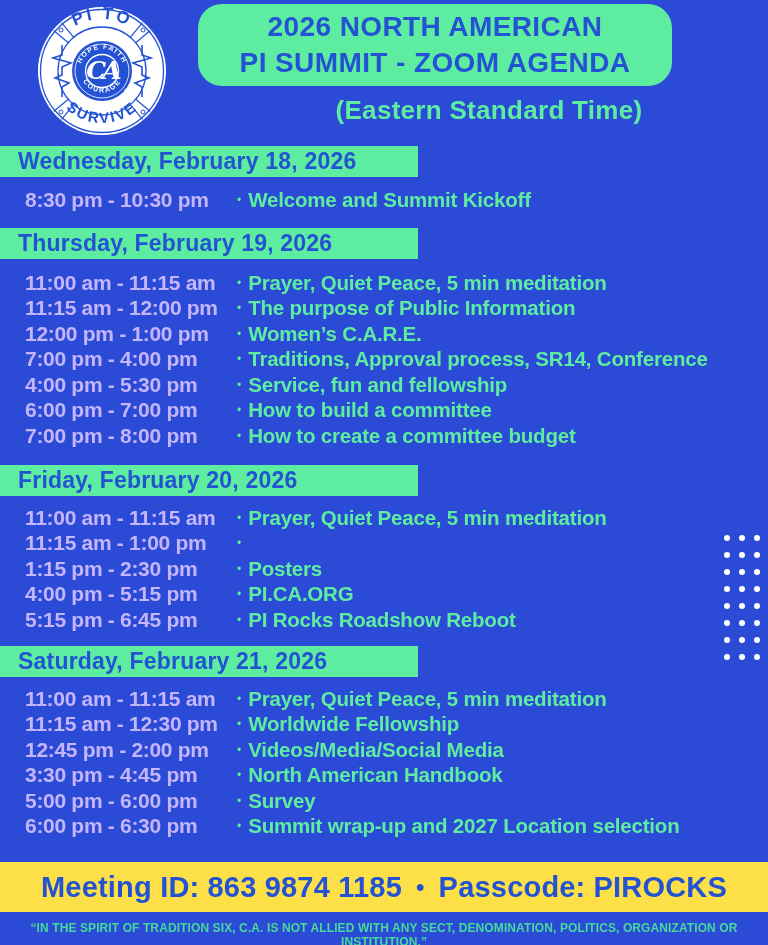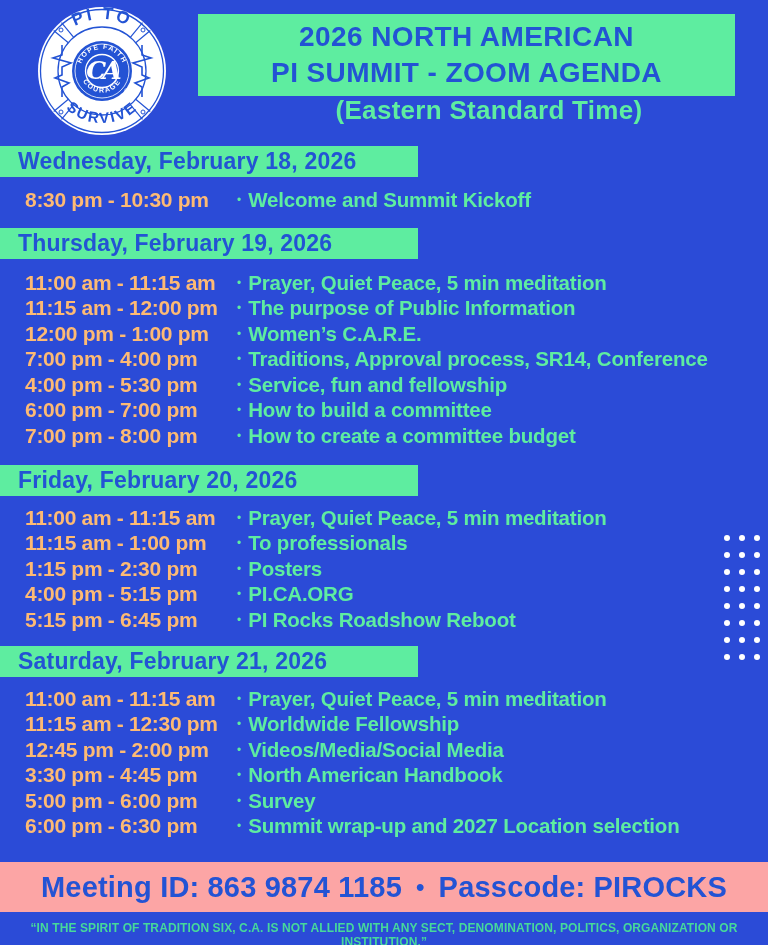--- a/index.html
+++ b/index.html
@@ -5,63 +5,64 @@
   html,body { margin:0; padding:0; background:#1b2f8a; }
   .page {
     position:relative; width:768px; height:945px; margin:0 auto;
     background:#2B4BD7; overflow:hidden;
     font-family:"Liberation Sans", sans-serif;
     -webkit-font-smoothing:antialiased;
   }
   
   .logo { position:absolute; left:36px; top:5px; width:132px; height:132px; }
   .header-banner {
-    position:absolute; left:198px; top:14px; width:537px; height:82px;
+    position:absolute; left:198px; top:4px; width:474px; height:82px;
     background:#5EEDA0; color:#2353D4;
     display:flex; flex-direction:column; justify-content:center;
     text-align:center; font-weight:bold; font-size:28px; line-height:36px;
     letter-spacing:0.4px;
+    border-radius:24px;
   }
   .subtitle {
     position:absolute; left:204px; top:95px; width:570px;
     text-align:center; color:#5EEDA0; font-size:26px; font-weight:bold;
     letter-spacing:0.3px;
   }
   
   .day { position:absolute; left:0; width:768px; }
   .day-0 { top:146px; } .day-1 { top:228px; } .day-2 { top:465px; } .day-3 { top:646px; }
   .day-banner {
     width:418px; height:31px; background:#5EEDA0; color:#2353D4;
     font-size:23px; font-weight:bold; line-height:31px;
     padding-left:18px; box-sizing:border-box; letter-spacing:0.2px;
   }
   .rows { margin-top:9px; }
   .day-1 .rows { margin-top:11px; }
   .row { display:flex; align-items:center; height:25.5px; padding-left:25px; }
   .day-0 .row { height:27px; }
   .time {
-    flex:none; width:212px; color:#fdba74; font-weight:bold;
+    flex:none; width:212px; color:#c4b5fd; font-weight:bold;
     font-size:21px; letter-spacing:-0.3px; white-space:nowrap;
   }
   .bullet { flex:none; color:#5EEDA0; font-size:12px; margin-right:7px; line-height:1; }
   .desc {
     color:#5EEDA0; font-weight:bold; font-size:20.5px;
     letter-spacing:-0.2px; white-space:nowrap;
   }
   
   .dots {
     position:absolute; left:724px; top:535px;
     display:grid; grid-template-columns:repeat(3,6px); grid-auto-rows:6px;
     column-gap:9px; row-gap:11px;
   }
   .dot { width:6px; height:6px; border-radius:50%; background:#FFFFFF; }
   
   .meeting-band {
     position:absolute; left:0; top:862px; width:768px; height:50px;
-    background:#fca5a5; color:#2353D4;
+    background:#fde047; color:#2353D4;
     display:flex; align-items:center; justify-content:center;
     font-size:29px; font-weight:bold; letter-spacing:0.2px; white-space:nowrap;
   }
   .meeting-band .sep { margin:0 14px; font-size:24px; }
   .meeting-band .lbl { margin-right:8px; }
   .meeting-band .gap { margin-right:8px; }
   .quote {
     position:absolute; left:0; top:921px; width:768px; text-align:center;
     color:#46D99B; font-size:12px; font-weight:bold; letter-spacing:0.1px;
   }
@@ -186,21 +187,20 @@
         <div class="day-banner">Friday, February 20, 2026</div>
         <div class="rows">
           <div class="row">
             <span class="time">11:00 am - 11:15 am</span>
             <span class="bullet">•</span>
             <span class="desc">Prayer, Quiet Peace, 5 min meditation</span>
           </div>
           <div class="row">
             <span class="time">11:15 am - 1:00 pm</span>
             <span class="bullet">•</span>
-            <span class="desc">To professionals</span>
           </div>
           <div class="row">
             <span class="time">1:15 pm - 2:30 pm</span>
             <span class="bullet">•</span>
             <span class="desc">Posters</span>
           </div>
           <div class="row">
             <span class="time">4:00 pm - 5:15 pm</span>
             <span class="bullet">•</span>
             <span class="desc">PI.CA.ORG</span>

